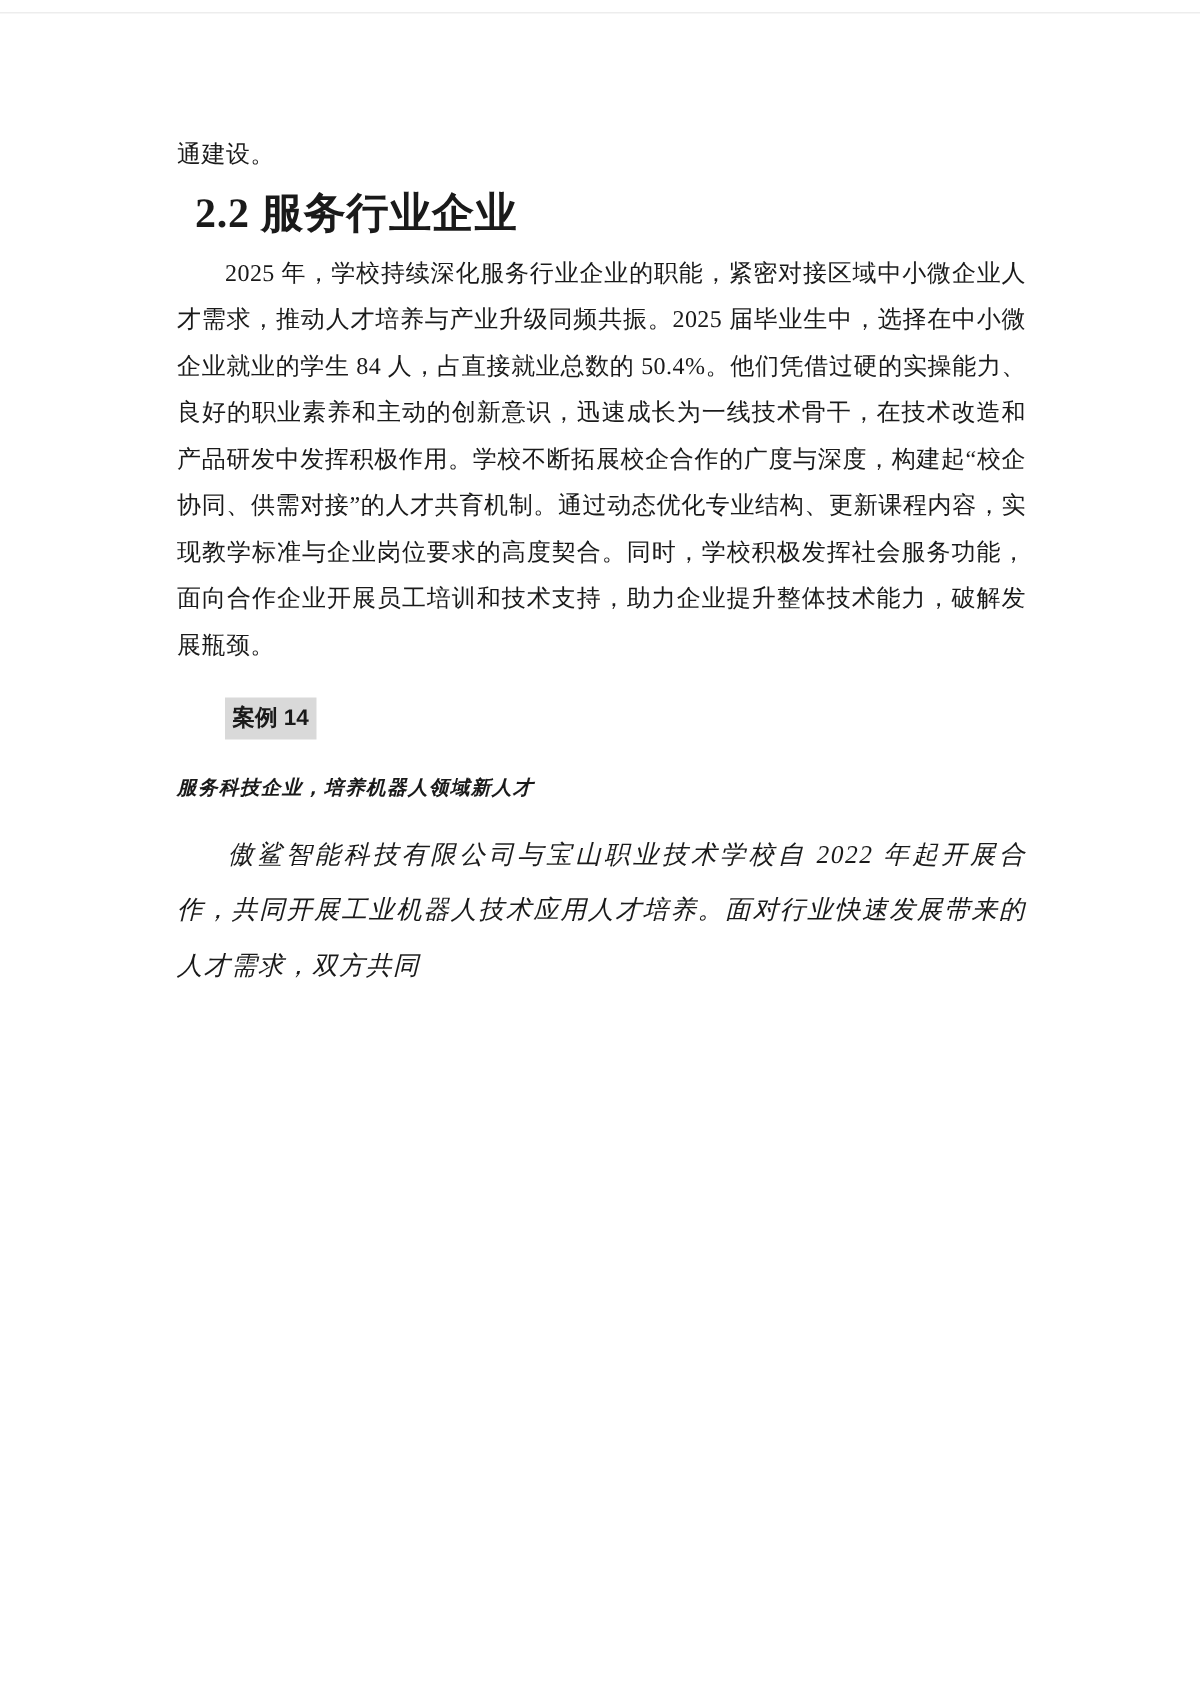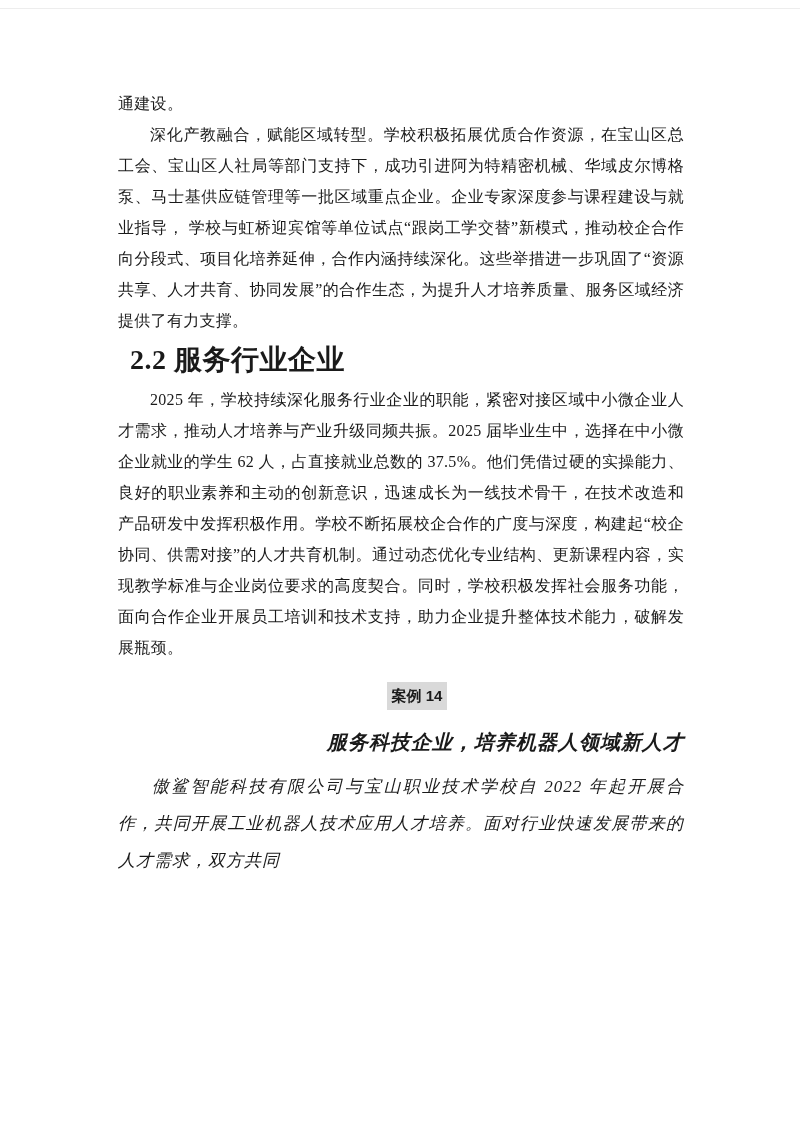--- a/index.html
+++ b/index.html
@@ -46,34 +46,33 @@
     margin: 10px 0 11px 12px;
     font-size: 28px;
     line-height: 27px;
     font-weight: bold;
     letter-spacing: 0.5px;
   }
   .case-label-row {
     margin: 19px 0 0 0;
     padding-left: 2em;
     line-height: 24px;
-    text-align: center;
   }
   .case-label {
     display: inline-block;
     background: #d9d9d9;
     font-family: "Liberation Sans", "DejaVu Sans", sans-serif;
     font-weight: bold;
     font-size: 15px;
     padding: 2px 5px;
   }
   .case-title {
     margin: 19px 0 0 0;
-    text-align: right;
-    font-size: 20px;
+    text-align: left;
+    font-size: 13px;
     line-height: 26px;
     font-weight: bold;
     font-style: italic;
     letter-spacing: 1px;
   }
   .case-text {
     margin: 13px 0 0 0;
     font-size: 17px;
     line-height: 37px;
     text-align: justify;
@@ -98,26 +97,25 @@
 <body>
 
 <div class="page">
 
   <div class="page-edge-line"></div>
 
   <div class="content">
 
     <p class="body-text no-indent">通建设。</p>
 
-    <p class="body-text">深化产教融合，赋能区域转型。学校积极拓展优质合作资源，在宝山区总工会、宝山区人社局等部门支持下，成功引进阿为特精密机械、华域皮尔博格泵、马士基供应链管理等一批区域重点企业。企业专家深度参与课程建设与就业指导， 学校与虹桥迎宾馆等单位试点“跟岗工学交替”新模式，推动校企合作向分段式、项目化培养延伸，合作内涵持续深化。这些举措进一步巩固了“资源共享、人才共育、协同发展”的合作生态，为提升人才培养质量、服务区域经济提供了有力支撑。</p>
 
 
     <h2 class="section-heading">2.2 服务行业企业</h2>
 
-    <p class="body-text">2025 年，学校持续深化服务行业企业的职能，紧密对接区域中小微企业人才需求，推动人才培养与产业升级同频共振。2025 届毕业生中，选择在中小微企业就业的学生 62 人，占直接就业总数的 37.5%。他们凭借过硬的实操能力、良好的职业素养和主动的创新意识，迅速成长为一线技术骨干，在技术改造和产品研发中发挥积极作用。学校不断拓展校企合作的广度与深度，构建起“校企协同、供需对接”的人才共育机制。通过动态优化专业结构、更新课程内容，实现教学标准与企业岗位要求的高度契合。同时，学校积极发挥社会服务功能，面向合作企业开展员工培训和技术支持，助力企业提升整体技术能力，破解发展瓶颈。</p>
+    <p class="body-text">2025 年，学校持续深化服务行业企业的职能，紧密对接区域中小微企业人才需求，推动人才培养与产业升级同频共振。2025 届毕业生中，选择在中小微企业就业的学生 84 人，占直接就业总数的 50.4%。他们凭借过硬的实操能力、良好的职业素养和主动的创新意识，迅速成长为一线技术骨干，在技术改造和产品研发中发挥积极作用。学校不断拓展校企合作的广度与深度，构建起“校企协同、供需对接”的人才共育机制。通过动态优化专业结构、更新课程内容，实现教学标准与企业岗位要求的高度契合。同时，学校积极发挥社会服务功能，面向合作企业开展员工培训和技术支持，助力企业提升整体技术能力，破解发展瓶颈。</p>
 
 
     <p class="case-label-row">
       <span class="case-label">案例 14</span>
     </p>
 
     <h3 class="case-title">服务科技企业，培养机器人领域新人才</h3>
 
     <p class="case-text">傲鲨智能科技有限公司与宝山职业技术学校自 2022 年起开展合作，共同开展工业机器人技术应用人才培养。面对行业快速发展带来的人才需求，双方共同</p>
 

